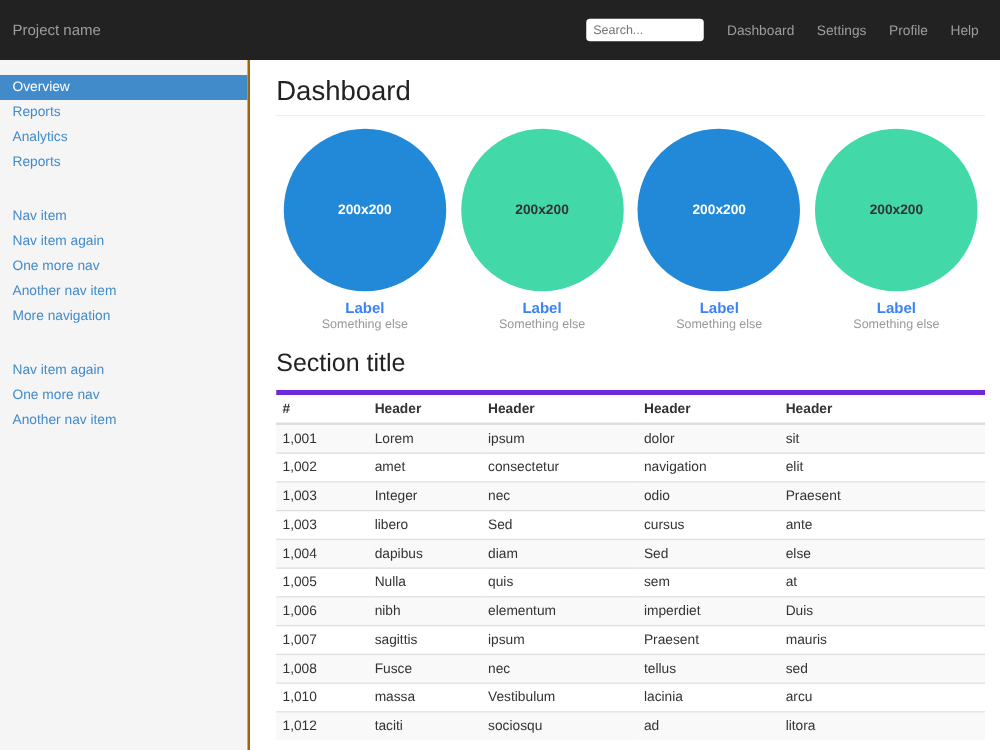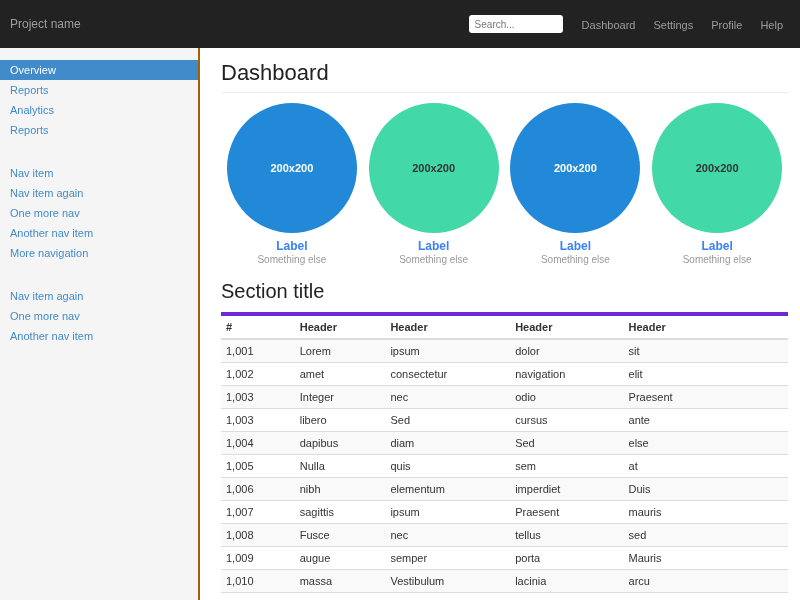--- a/index.html
+++ b/index.html
@@ -207,27 +207,20 @@
             <td>mauris</td>
           </tr>
           <tr>
             <td>1,008</td>
             <td>Fusce</td>
             <td>nec</td>
             <td>tellus</td>
             <td>sed</td>
           </tr>
           <tr>
-            <td>1,009</td>
-            <td>augue</td>
-            <td>semper</td>
-            <td>porta</td>
-            <td>Mauris</td>
-          </tr>
-          <tr>
             <td>1,010</td>
             <td>massa</td>
             <td>Vestibulum</td>
             <td>lacinia</td>
             <td>arcu</td>
           </tr>
           <tr>
             <td>1,012</td>
             <td>taciti</td>
             <td>sociosqu</td>

